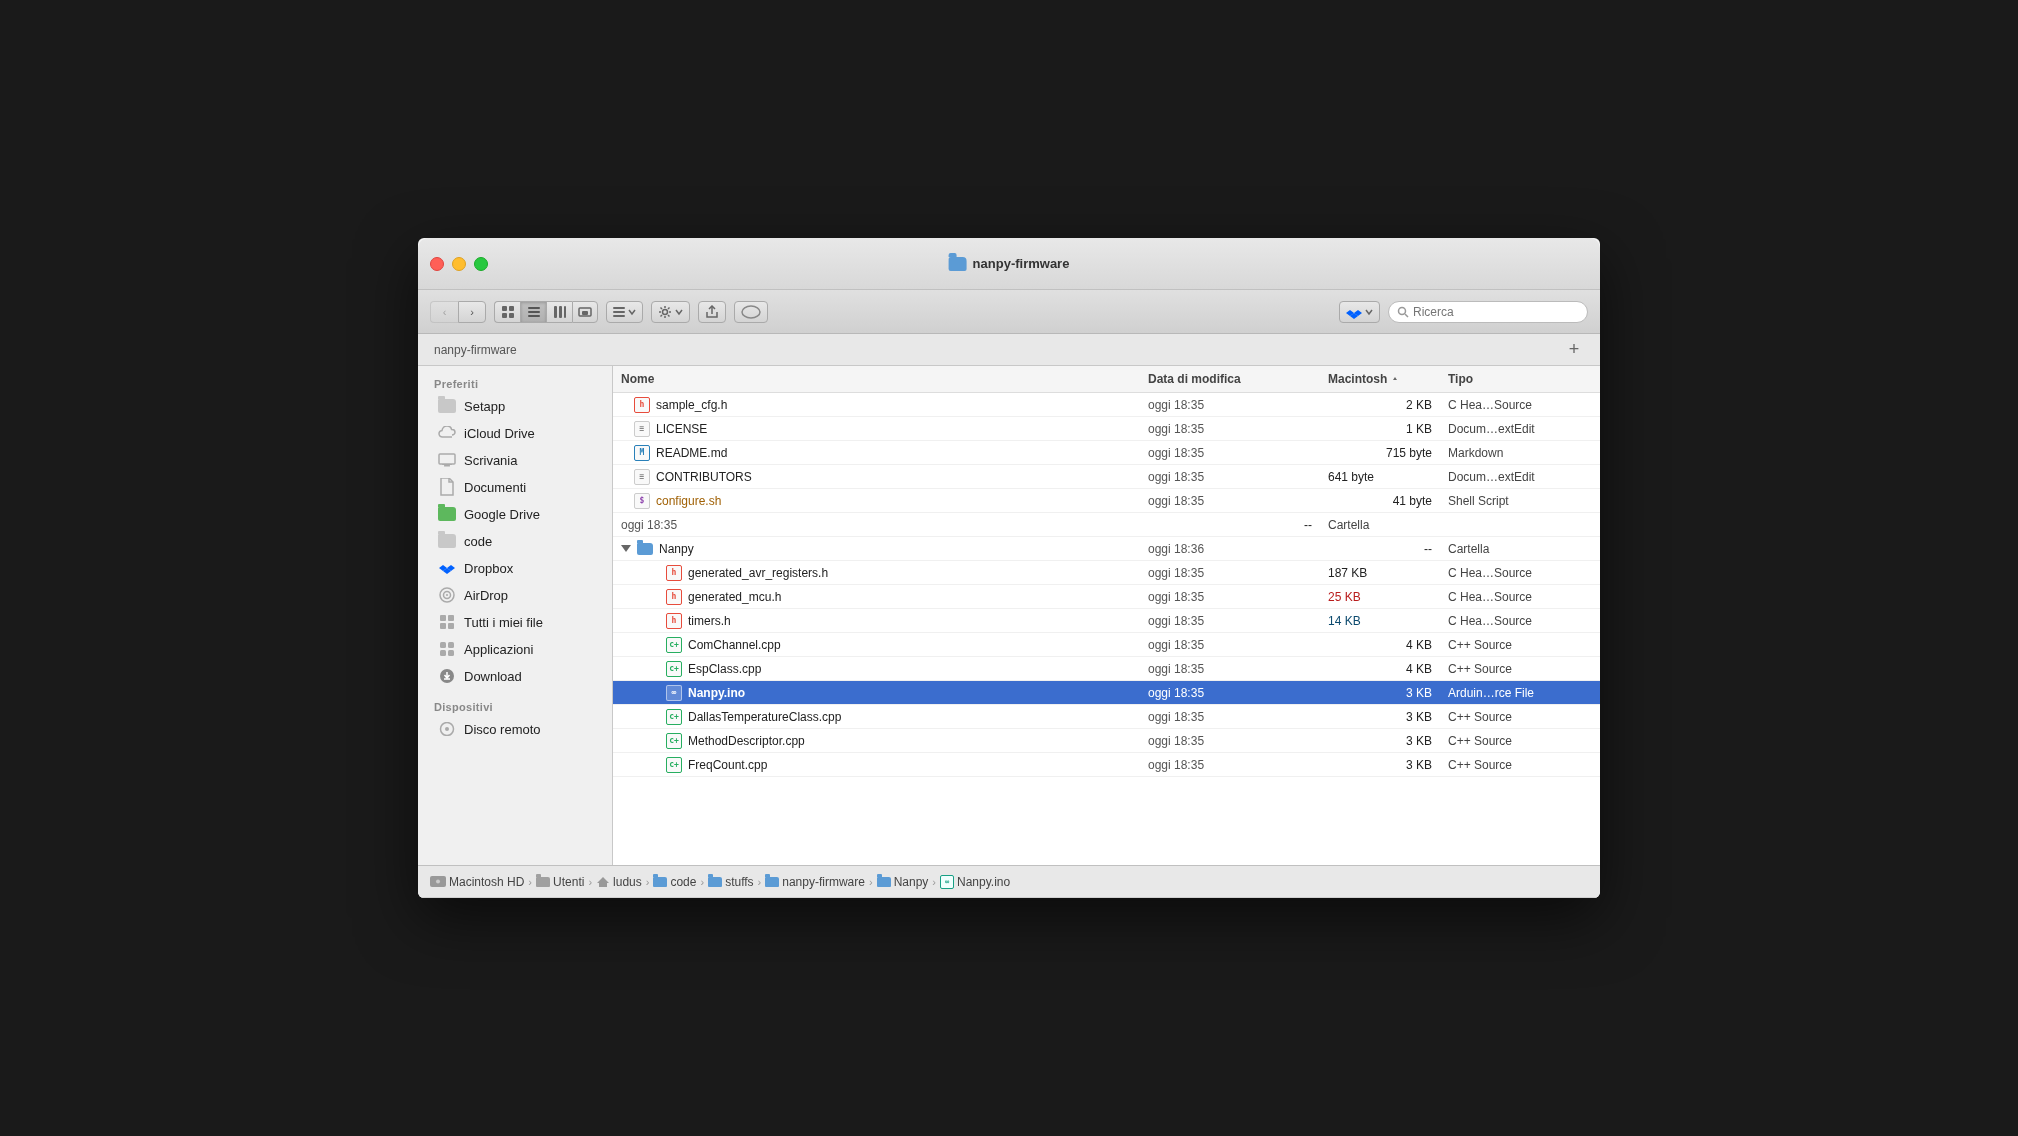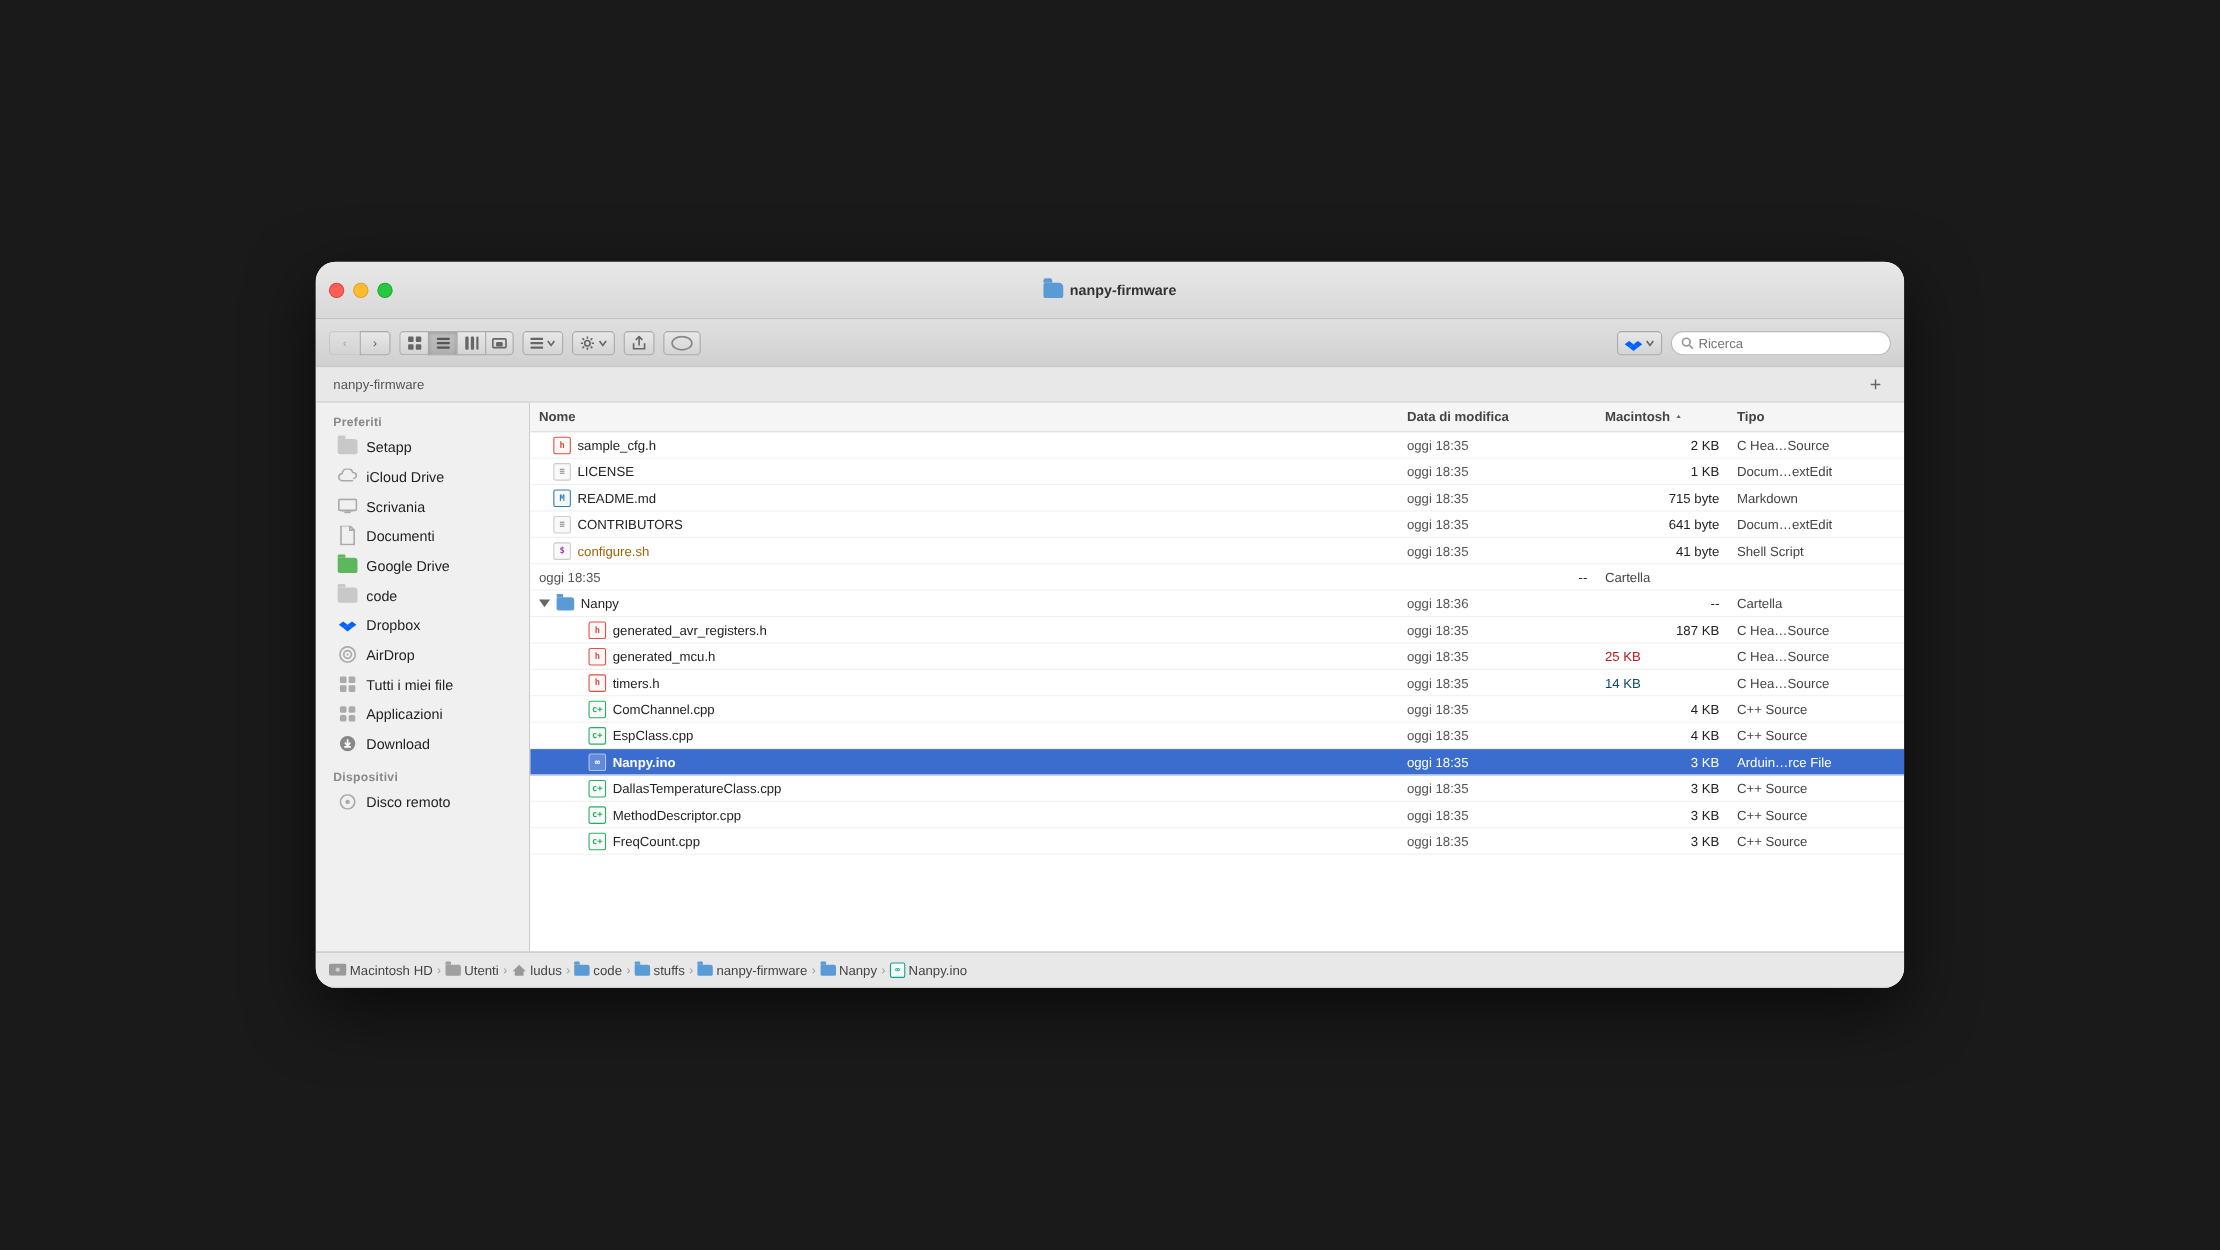--- a/index.html
+++ b/index.html
@@ -7,24 +7,24 @@
       background: #1a1a1a;
       display: flex;
       justify-content: center;
       align-items: center;
       width: 2018px;
       height: 1136px;
       font-family: -apple-system, BlinkMacSystemFont, "SF Pro Text", "Helvetica Neue", Arial, sans-serif;
     }
 
     .window {
-      width: 1444px;
+      width: 1182px;
       height: 660px;
       background: #f5f5f5;
-      border-radius: 18px;
+      border-radius: 6px;
       box-shadow: 0 20px 60px rgba(0,0,0,0.6);
       display: flex;
       flex-direction: column;
       overflow: hidden;
     }
 
     
     .titlebar {
       background: linear-gradient(to bottom, #e8e8e8, #d8d8d8);
       height: 52px;
@@ -693,21 +693,21 @@
   </div>
           <div class="file-row">
     <div class="file-name-cell" style="padding-left:8px;">
       <div style="width:7px;flex-shrink:0;"></div>
       <div style="width:16px;height:16px;border:1px solid #ccc;border-radius:2px;background:#f9f9f9;display:flex;align-items:center;justify-content:center;flex-shrink:0;">
                 <span style="font-size:8px;color:#888;font-weight:700;font-family:monospace;">≡</span>
               </div>
       <span style="font-size:12px;color:#222;font-weight:400;">CONTRIBUTORS</span>
     </div>
     <div class="file-cell" style="color:#555;">oggi 18:35</div>
-    <div class="file-cell" style="text-align:right;color:#222;">641 byte</div>
+    <div class="file-cell" style="color:#222;">641 byte</div>
     <div class="file-cell" style="color:#444;">Docum…extEdit</div>
   </div>
           <div class="file-row">
     <div class="file-name-cell" style="padding-left:8px;">
       <div style="width:7px;flex-shrink:0;"></div>
       <div style="width:16px;height:16px;border:1px solid #ccc;border-radius:2px;background:#f9f9f9;display:flex;align-items:center;justify-content:center;flex-shrink:0;">
                 <span style="font-size:8px;color:#8e44ad;font-weight:700;font-family:monospace;">$</span>
               </div>
       <span style="font-size:12px;color:#a16207;font-weight:400;">configure.sh</span>
     </div>
@@ -732,21 +732,21 @@
   </div>
           <div class="file-row">
     <div class="file-name-cell" style="padding-left:40px;">
       <div style="width:7px;flex-shrink:0;"></div>
       <div style="width:16px;height:16px;border:1px solid #e74c3c;border-radius:2px;background:#f9f9f9;display:flex;align-items:center;justify-content:center;flex-shrink:0;">
                 <span style="font-size:8px;color:#e74c3c;font-weight:700;font-family:monospace;">h</span>
               </div>
       <span style="font-size:12px;color:#222;font-weight:400;">generated_avr_registers.h</span>
     </div>
     <div class="file-cell" style="color:#555;">oggi 18:35</div>
-    <div class="file-cell" style="text-align:right;color:#222;">187 KB</div>
+    <div class="file-cell" style="color:#222;">187 KB</div>
     <div class="file-cell" style="color:#444;">C Hea…Source</div>
   </div>
           <div class="file-row">
     <div class="file-name-cell" style="padding-left:40px;">
       <div style="width:7px;flex-shrink:0;"></div>
       <div style="width:16px;height:16px;border:1px solid #e74c3c;border-radius:2px;background:#f9f9f9;display:flex;align-items:center;justify-content:center;flex-shrink:0;">
                 <span style="font-size:8px;color:#e74c3c;font-weight:700;font-family:monospace;">h</span>
               </div>
       <span style="font-size:12px;color:#222;font-weight:400;">generated_mcu.h</span>
     </div>

